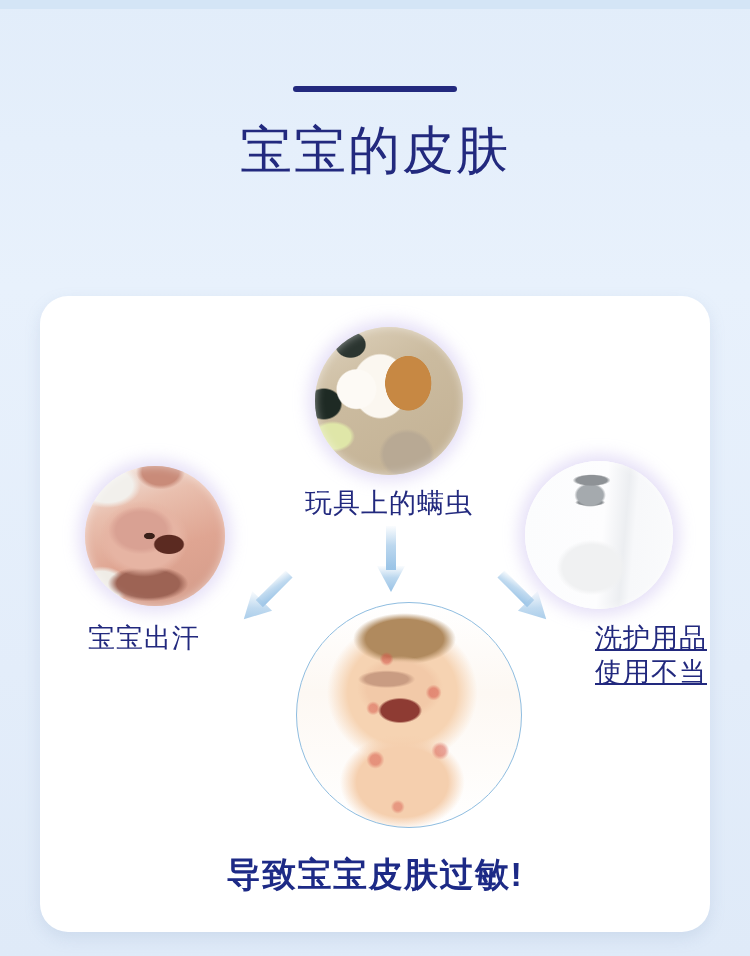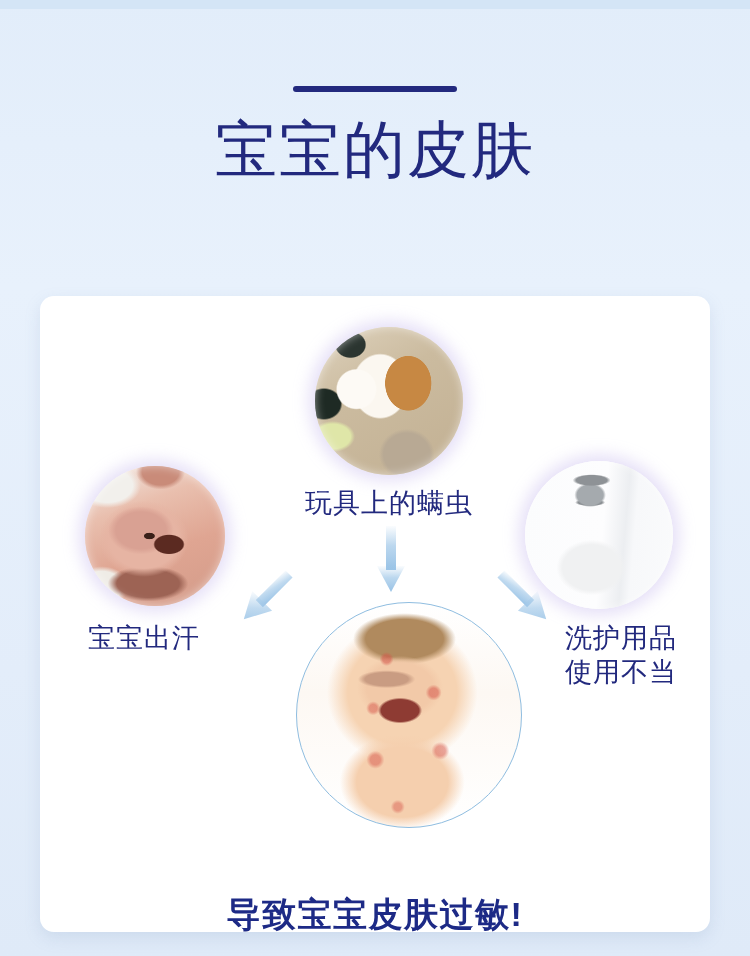--- a/index.html
+++ b/index.html
@@ -39,21 +39,21 @@
   }
   .rule {
     width: 164px;
     height: 6px;
     border-radius: 3px;
     background: #22297e;
     margin: 86px auto 0 auto;
   }
   .title-line1 {
     margin-top: 28px;
-    font-size: 62px;
+    font-size: 52px;
     line-height: 60px;
     color: #22297e;
     font-weight: 400;
     letter-spacing: 2px;
   }
   .title-line2 {
     margin-top: 6px;
     font-size: 54px;
     line-height: 62px;
     color: #1d2a86;
@@ -62,21 +62,21 @@
   }
 
   
   .card {
     position: absolute;
     left: 40px;
     top: 296px;
     width: 670px;
     height: 636px;
     background: #ffffff;
-    border-radius: 14px;
+    border-radius: 28px;
     box-shadow: 0 6px 16px rgba(120,150,190,0.18);
     overflow: hidden;
   }
 
   
   .photo {
     position: absolute;
     border-radius: 50%;
     overflow: hidden;
     box-shadow: 0 0 16px 6px rgba(190,175,235,0.40);
@@ -171,33 +171,32 @@
     position: absolute;
     color: #22297e;
     font-size: 27px;
     line-height: 34px;
     font-weight: 400;
     letter-spacing: 1px;
     white-space: pre-line;
   }
   .label-toy   { left: 245px; top: 190px; width: 208px; text-align: center; }
   .label-sweat { left: 48px;  top: 325px; width: 152px; text-align: left; }
-  .label-wash  { left: 495px; top: 325px; width: 172px; text-align: center; }
+  .label-wash  { left: 495px; top: 325px; width: 172px; text-align: right; text-decoration: underline; }
 
   .conclusion {
     position: absolute;
     left: 0;
     top: 556px;
     width: 670px;
     text-align: center;
     color: #1d2a86;
     font-size: 34px;
     font-weight: 700;
     letter-spacing: 1.5px;
-    margin-top: 40px;
   }
 
   
   .arrow { position: absolute; }
 </style>
 </head>
 <body>
 
 <div class="page">
 

